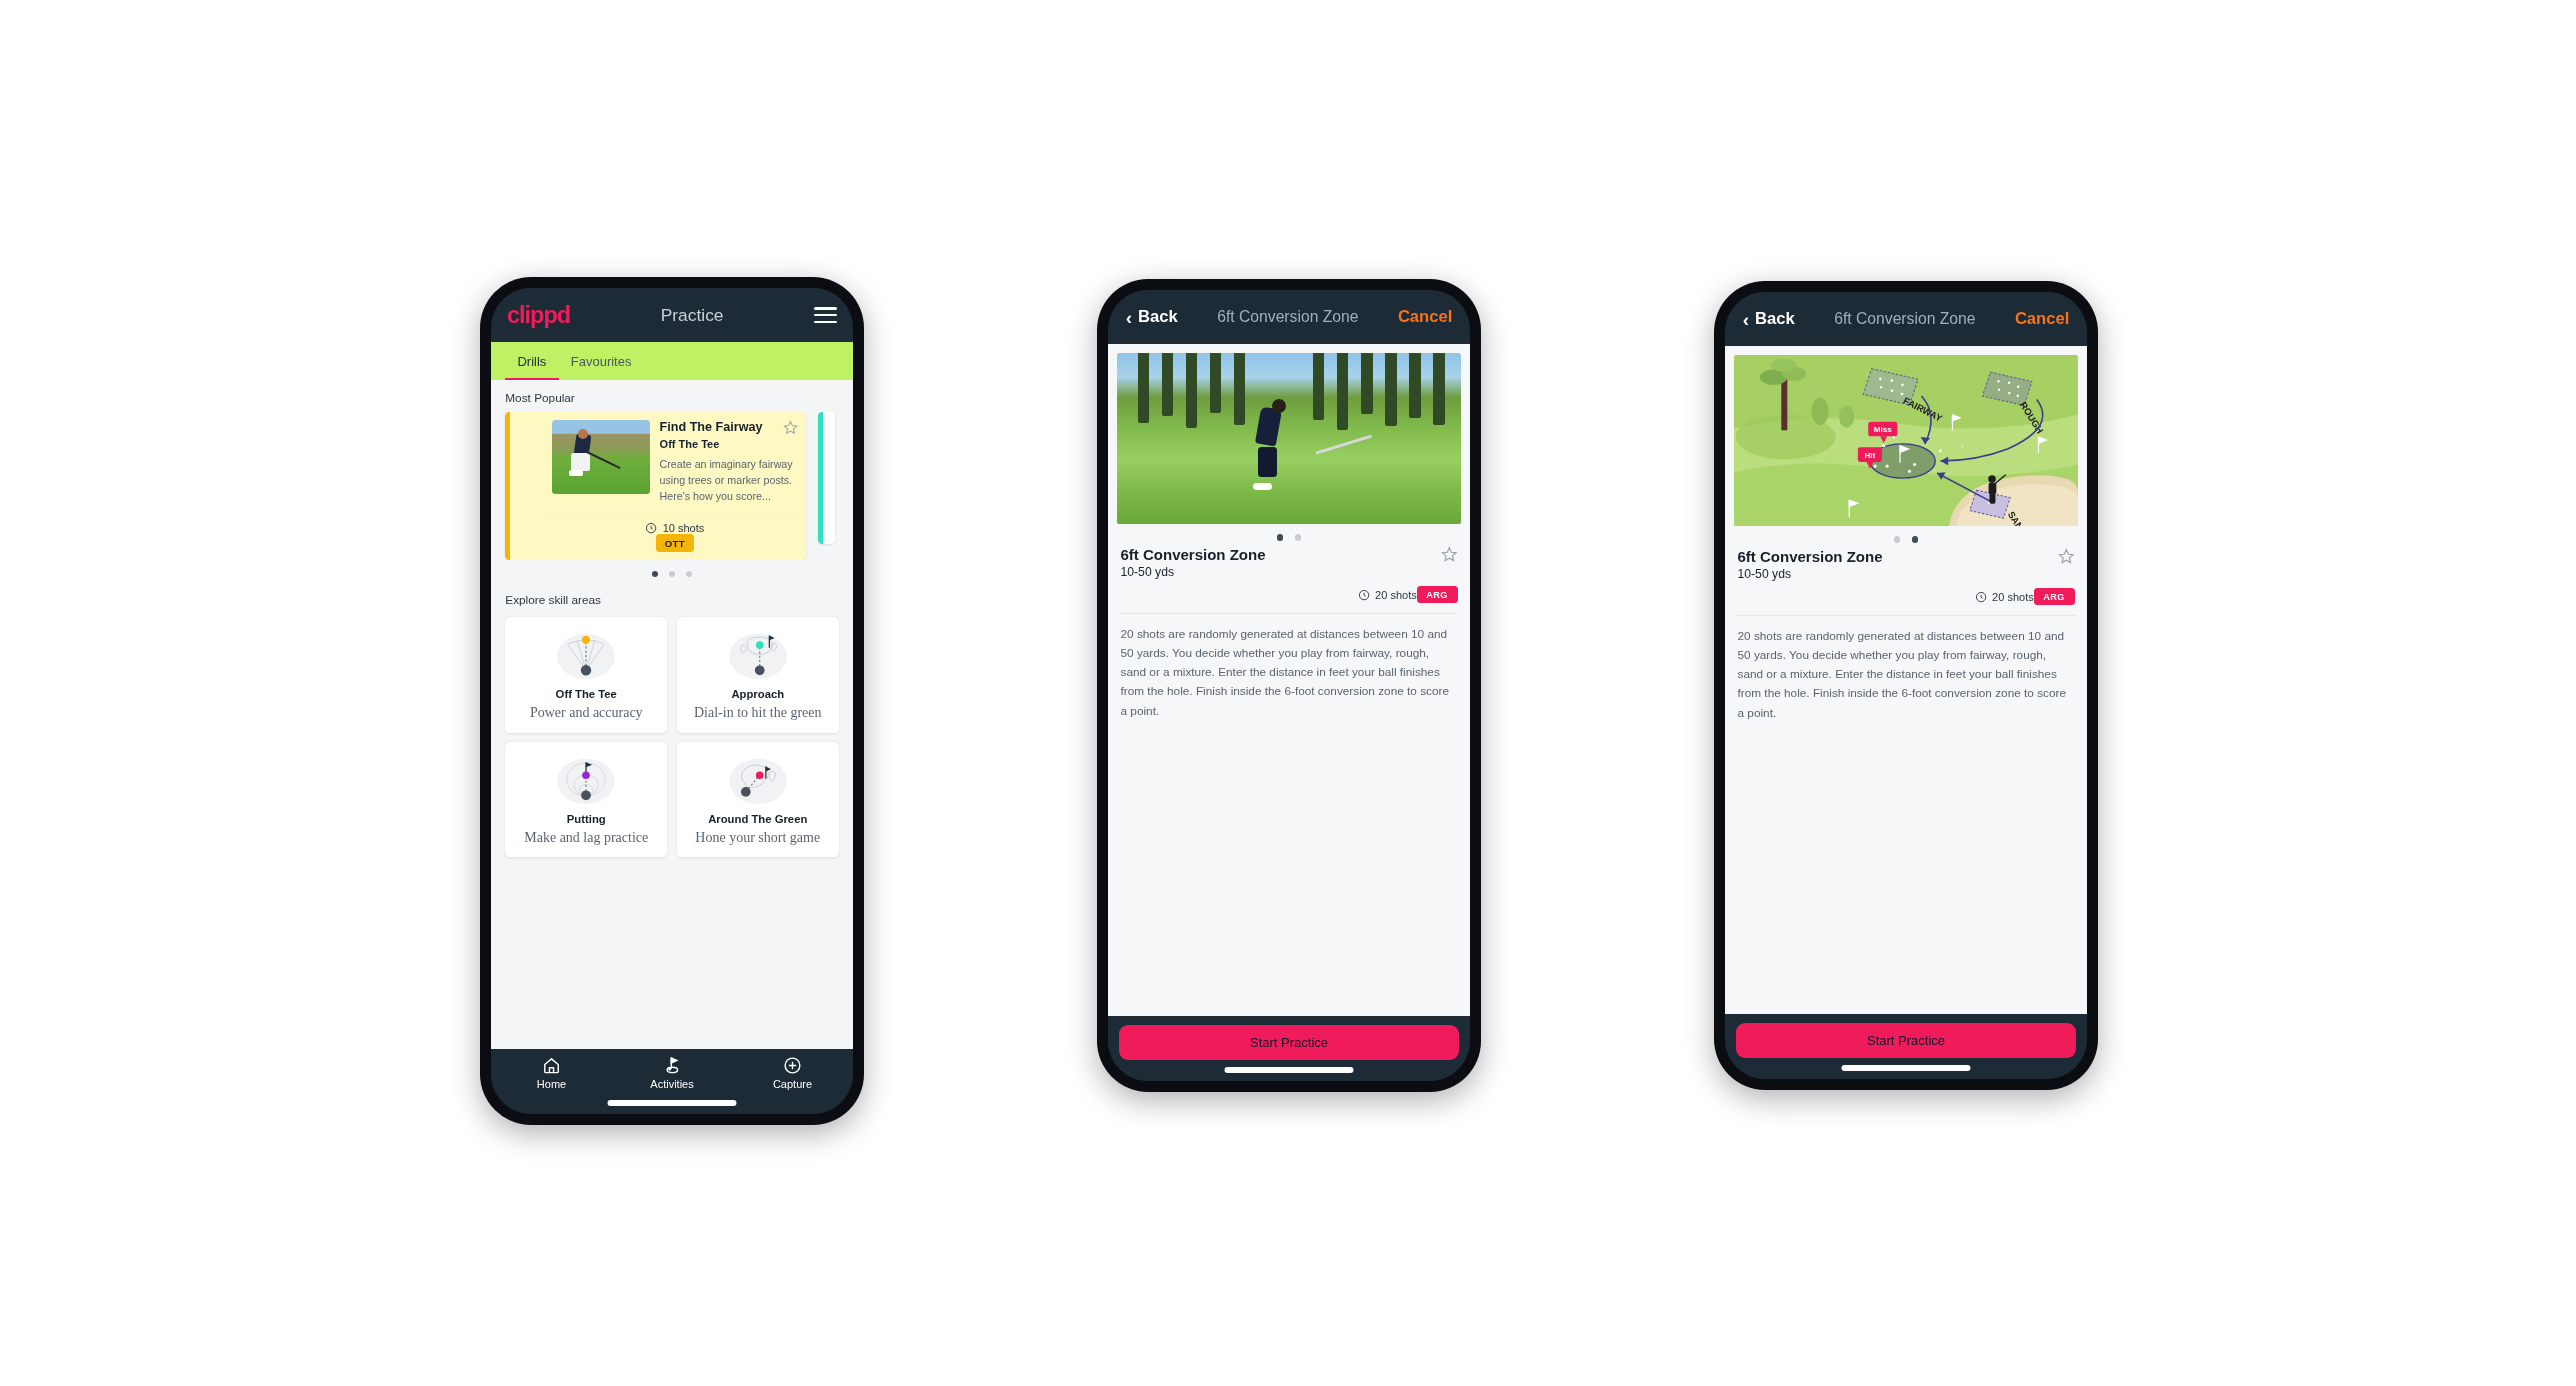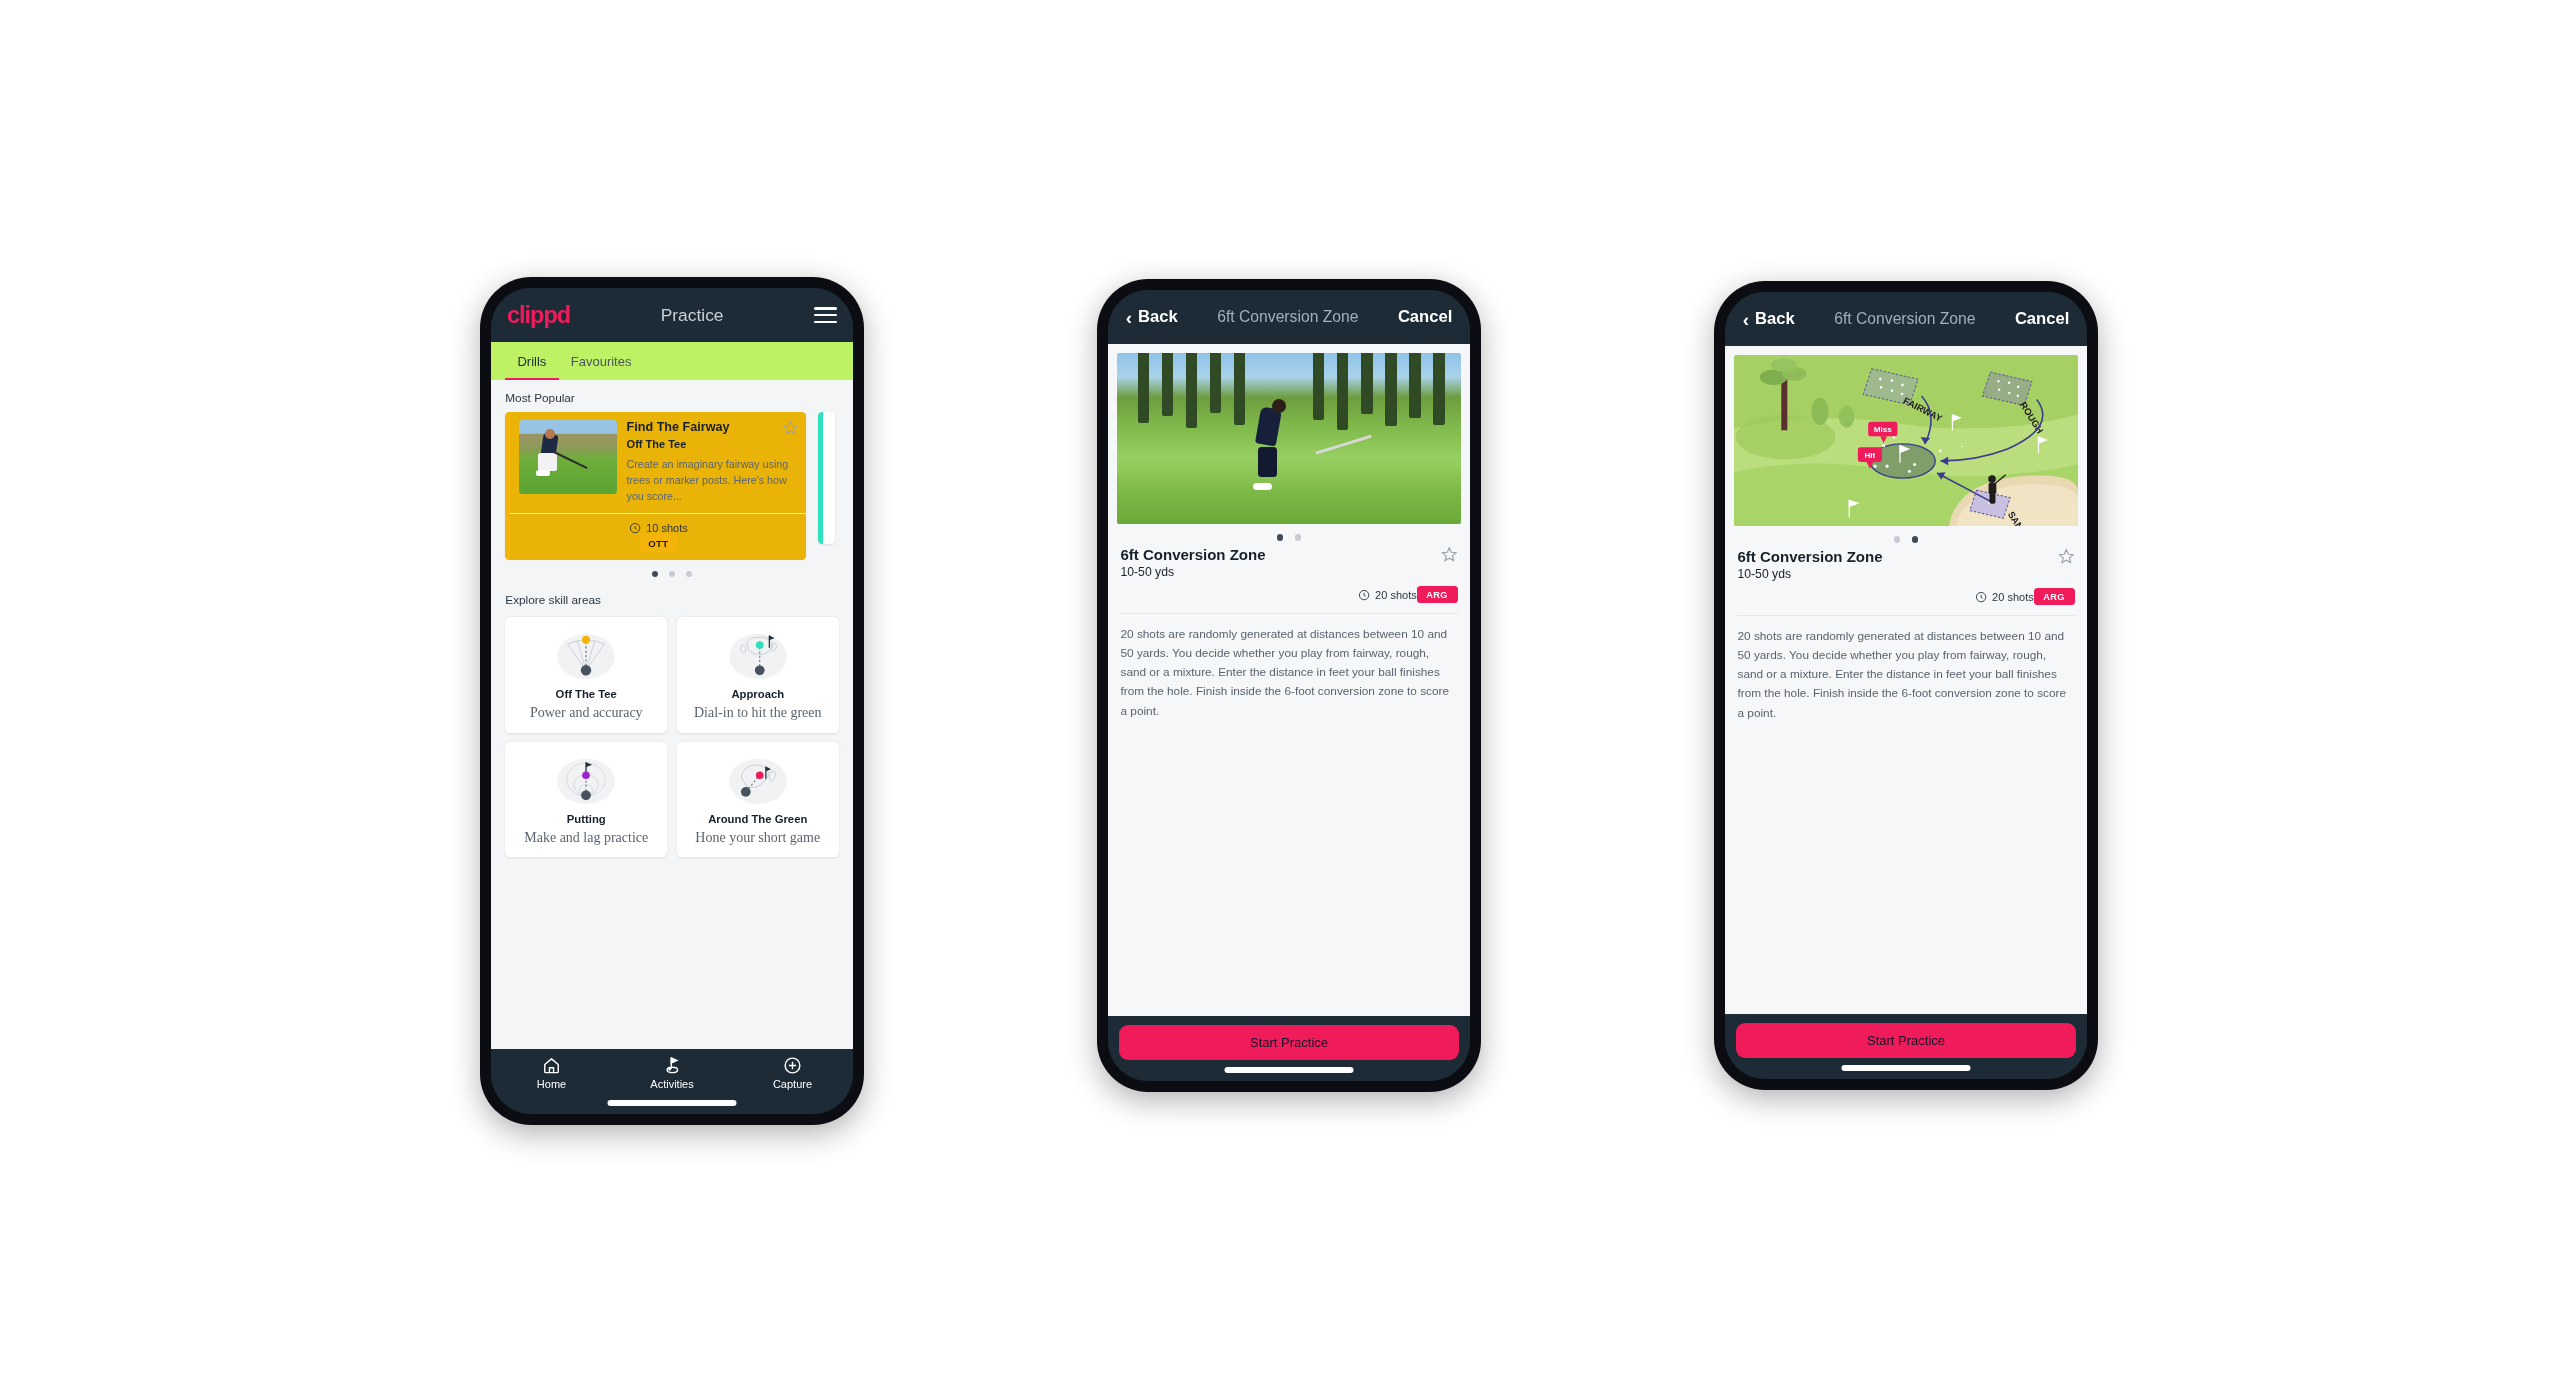--- a/index.html
+++ b/index.html
@@ -83,21 +83,21 @@
     height: 54px;
     background: #1d2b36;
     display: flex;
     align-items: center;
     padding: 0 17.4px;
     flex: 0 0 auto;
   }
   .nav-back { display: flex; align-items: center; gap: 6.1px; color: #ffffff; font-size: 16.6px; font-weight: 600; }
   .chev { font-size: 19px; line-height: 1; font-weight: 700; }
   .nav-title { flex: 1; text-align: center; color: #9fb0bc; font-size: 15.7px; font-weight: 400; }
-  .nav-cancel { color: #ffffff; font-size: 16.6px; font-weight: 600; }
+  .nav-cancel { color: #f97316; font-size: 16.6px; font-weight: 600; }
 
   
   .tabs {
     background: #bef264;
     display: flex;
     padding: 0 14px;
     height: 38px;
     align-items: stretch;
     flex: 0 0 auto;
   }
@@ -123,27 +123,28 @@
   }
   .section-label {
     font-size: 11.8px;
     color: #2b3640;
     padding: 10.5px 14px 7px 14px;
   }
 
   
   .carousel { position: relative; padding-left: 14px; overflow: hidden; }
   .card {
-    background: #eab308;
+    background: #fef9c3;
     border-radius: 4.4px;
     width: 301px;
     border-left: 5.2px solid #f5b40a;
     box-shadow: 0 0.9px 2.6px rgba(0,0,0,0.10);
     display: inline-block;
     vertical-align: top;
+    padding-left: 33px;
   }
   .card-top { display: flex; padding: 8.7px 8.7px 8.7px 8.7px; gap: 9.6px; }
   .thumb {
     width: 98px; height: 74px; border-radius: 3.5px; flex: 0 0 auto;
     background: linear-gradient(#97c4e4 0%, #97c4e4 18%, #9b9363 19%, #8c9a58 38%, #6fae3c 52%, #59a432 100%);
     position: relative; overflow: hidden;
   }
   .thumb .golfer-body { position:absolute; left:23px; top:14px; width:15px; height:23px; background:#1e2a44; border-radius:3.5px 3.5px 1.7px 1.7px; transform: rotate(8deg); }
   .thumb .golfer-head { position:absolute; left:26px; top:8.7px; width:9.6px; height:9.6px; background:#b5784e; border-radius:50%; }
   .thumb .golfer-legs { position:absolute; left:19px; top:33px; width:19px; height:17.4px; background:#f2f2f2; border-radius:2.6px; }

